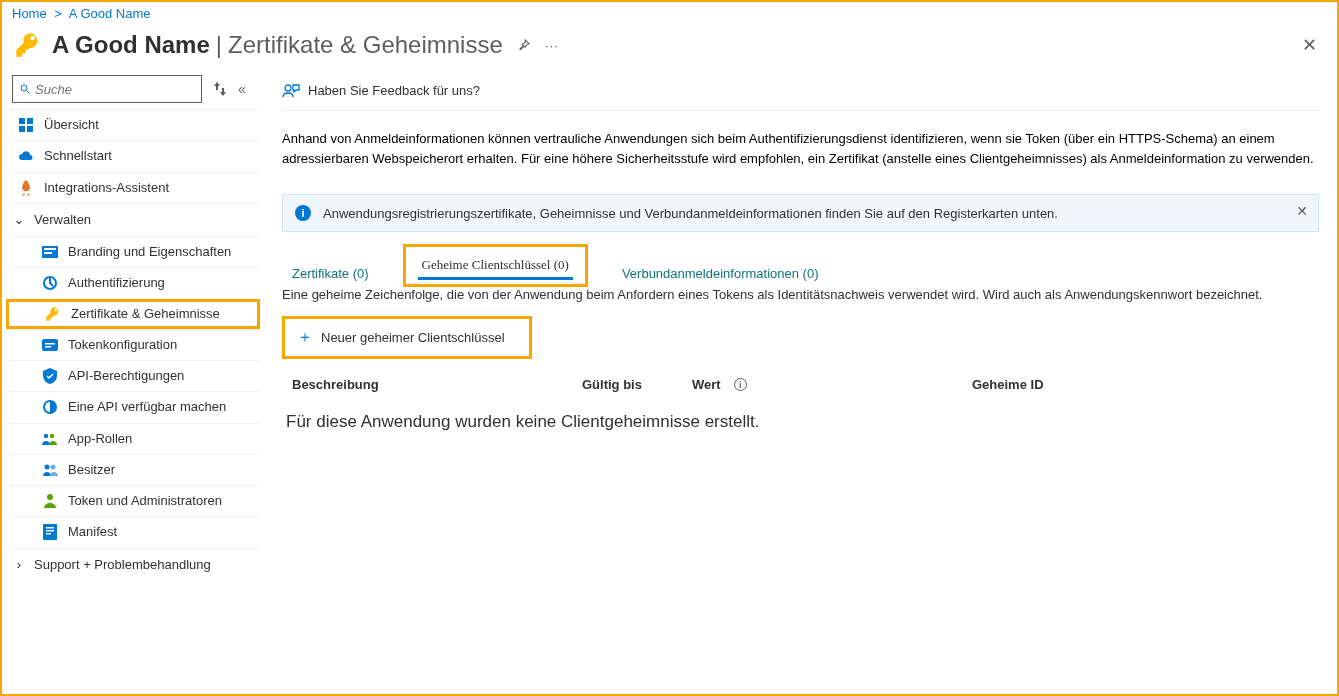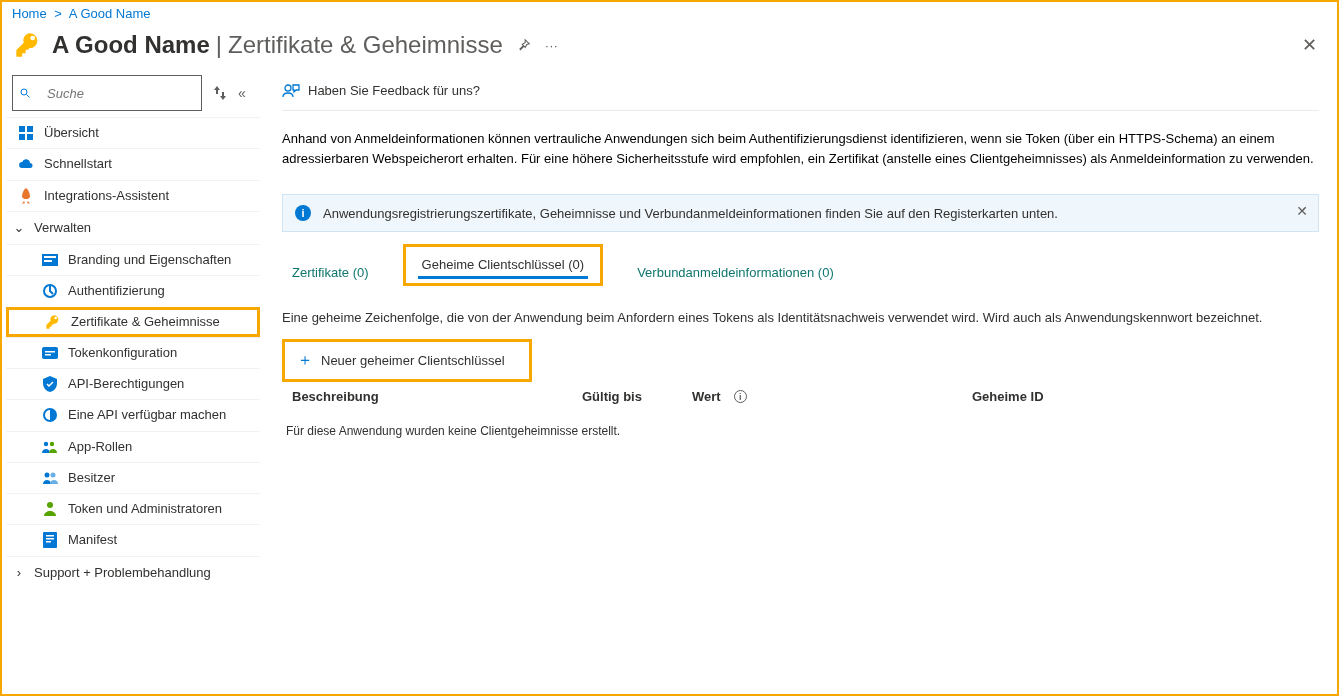--- a/index.html
+++ b/index.html
@@ -19,21 +19,21 @@
   .title-row .page-name { font-size: 24px; color: #605e5c; font-weight: 400; }
   .title-row .pin, .title-row .more { margin-left: 14px; color: #605e5c; cursor: pointer; }
   .title-row .close { margin-left: auto; margin-right: 10px; font-size: 18px; color: #605e5c; cursor: pointer; font-weight:300;}
 
   
   .content { display: flex; height: calc(100% - 70px); }
 
   
   .sidebar { width: 262px; flex-shrink: 0; padding: 4px 4px; overflow-y: auto; }
   .search-row { display: flex; align-items: center; gap: 12px; padding: 0 6px 6px 6px; }
-  .search-box { flex: 0 0 190px; display:flex; align-items:center; border: 1px solid #605e5c; height: 36px; padding: 0 6px; gap:16px; }
+  .search-box { flex: 0 0 190px; display:flex; align-items:center; border: 1px solid #605e5c; height: 28px; padding: 0 6px; gap:4px; }
   .search-box .mag { color:#0078D4; }
   .search-box input { border: none; outline: none; width: 100%; font-style: italic; font-size: 13px; color: #605e5c; background:transparent; }
   .search-row .filter-icon { color:#605e5c; cursor:pointer; }
   .search-row .collapse-icon { color:#605e5c; cursor:pointer; font-size:14px; }
 
   .nav-item { display:flex; align-items:center; gap:10px; padding: 7px 8px 7px 12px; cursor:pointer; border-top: 1px solid #f3f2f1; }
   .nav-item .ni-icon { width:16px; height:16px; display:flex; align-items:center; justify-content:center; flex-shrink:0; }
   .nav-item.nested { padding-left: 36px; }
   .nav-item.selected { border: 3px solid #F7A700; background: #fff; padding-top:4px; padding-bottom:4px; }
   .nav-section { display:flex; align-items:center; gap:8px; padding: 8px 8px 8px 6px; cursor:pointer; border-top: 1px solid #f3f2f1; }
@@ -51,38 +51,38 @@
 
   .info-box { margin-top: 26px; background: #EFF6FC; border: 1px solid #cfe4f5; display:flex; align-items:center; padding: 10px 12px; gap:12px; position:relative; }
   .info-box .info-icon { width:16px; height:16px; border-radius:50%; background:#0078D4; color:#fff; display:flex; align-items:center; justify-content:center; font-weight:bold; font-size:11px; flex-shrink:0; }
   .info-box .close-info { position:absolute; right:10px; top:8px; color:#605e5c; cursor:pointer; font-size:14px; }
 
   
   .tabs { margin-top: 12px; display:flex; gap: 30px; border-bottom: 0px; align-items:flex-end; padding-left:6px;}
   .tab { padding: 10px 4px 6px 4px; cursor:pointer; color:#0f766e; }
   .tab.active { border-bottom: 3px solid #0078D4; color:#323130; font-weight:400; }
   .tab-hl { border:3px solid #F7A700; padding: 4px 12px; display:inline-block;}
-  .tab-hl .tab { padding: 6px 4px 4px 4px; }
-
-  .tab-desc { margin-top: 24px; font-size:13px; }
+  .tab-hl .tab { padding: 6px 4px 4px 4px; font-family: Liberation Serif, serif; }
+
+  .tab-desc { margin-top: 0; font-size:13px; }
 
   .new-secret-btn-wrap { margin-top: 14px; border:3px solid #F7A700; display:inline-block; padding: 4px 16px 4px 4px; }
   .new-secret-btn { display:flex; align-items:center; gap:8px; cursor:pointer; padding: 4px 8px;}
   .new-secret-btn .plus { color:#0078D4; font-size:16px; font-weight:300; }
 
   
-  .tbl { margin-top: 1px; }
+  .tbl { margin-top: 12px; }
   .tbl-header { display:flex; font-weight:600; padding: 6px 10px; }
   .col-desc { flex: 0 0 290px; }
   .col-exp  { flex: 0 0 110px; }
   .col-val  { flex: 0 0 280px; display:flex; align-items:center; gap:13px;}
   .col-id   { flex: 1; }
   .info-ring { width:13px; height:13px; border:1px solid #605e5c; border-radius:50%; display:inline-flex; align-items:center; justify-content:center; font-size:9px; color:#605e5c; }
 
-  .empty-msg { padding: 14px 4px; font-size:12px; }
+  .empty-msg { padding: 14px 4px; font-size:17px; }
 
   svg { display:block; }
 </style>
 </head>
 <body>
 
 <div class="outer-frame">
 
   <div class="breadcrumb">
     <a>Home</a>

